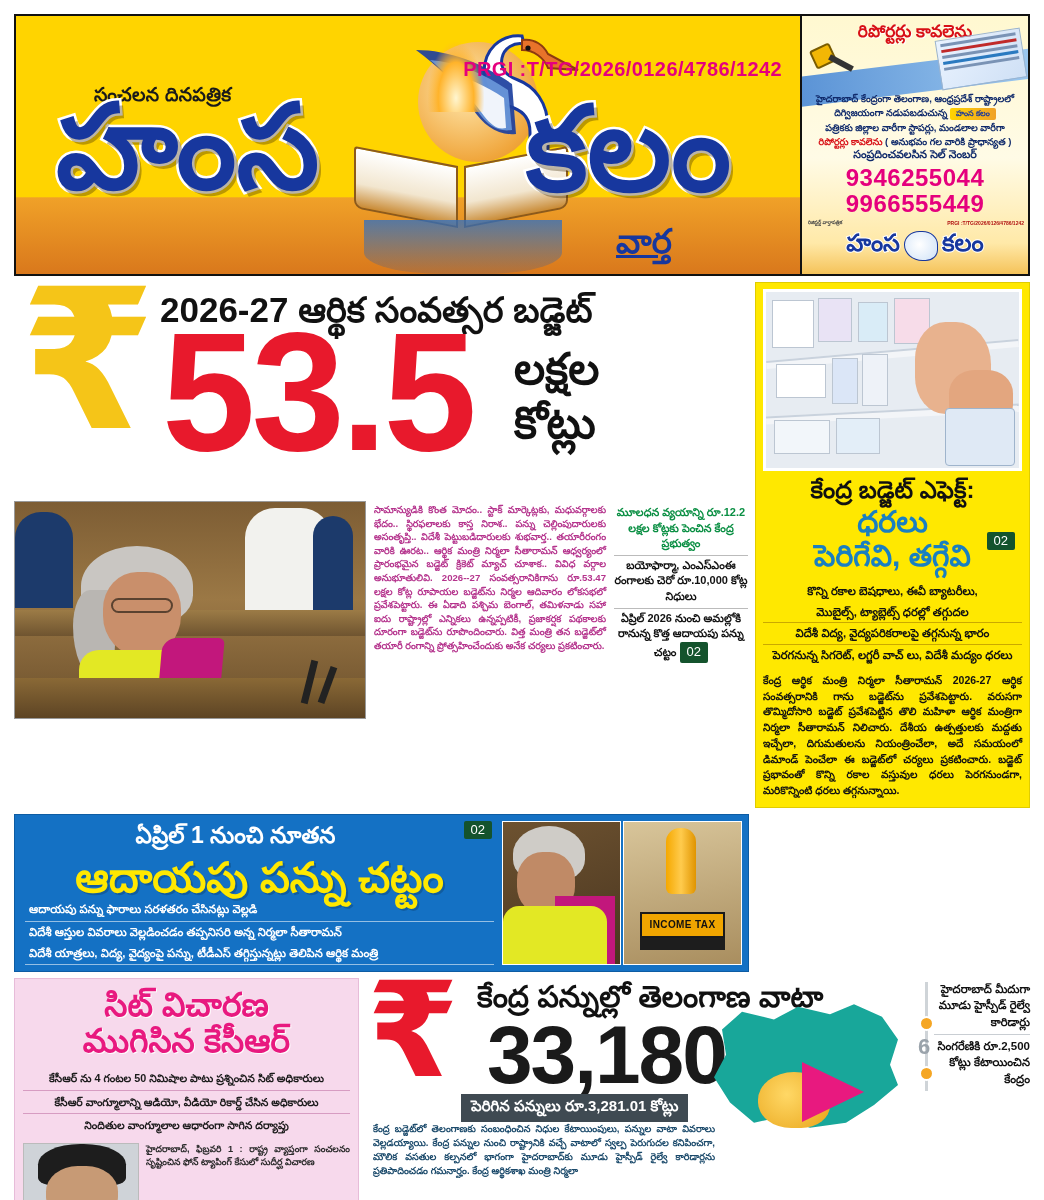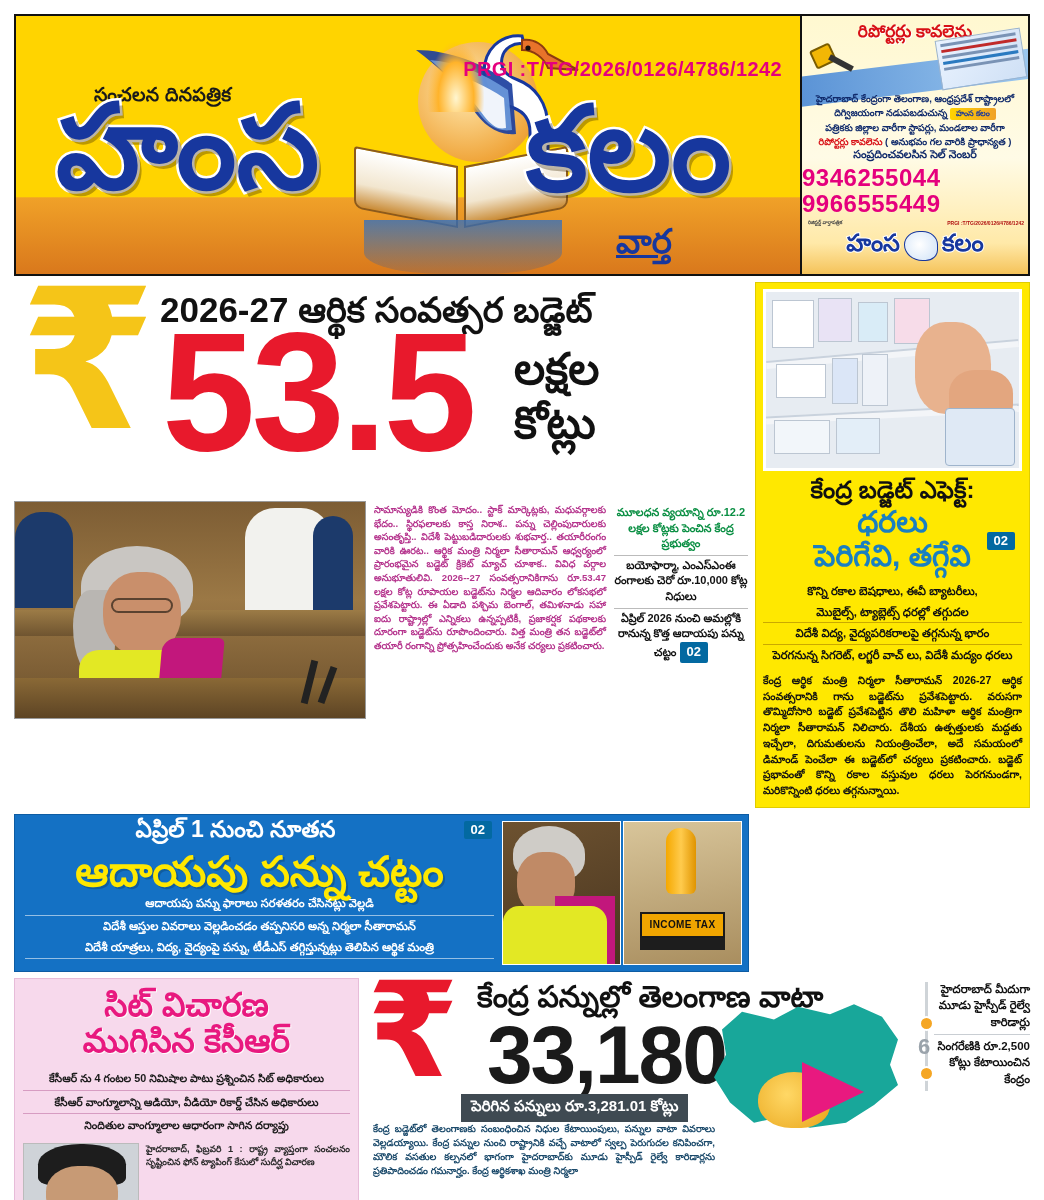--- a/index.html
+++ b/index.html
@@ -129,21 +129,21 @@
   .ad-body .inline-logo {
     display: inline-block; padding: 0 6px;
     background: linear-gradient(90deg,#ffd400,#f0a128);
     color: #17379e; border-radius: 2px; font-size: 8px;
   }
   .ad-contact {
     position: absolute; left: 0; right: 0; top: 132px; text-align: center;
     font-size: 11px; font-weight: 700; color: #102a6b;
   }
   .ad-phone {
-    position: absolute; left: 0; right: 0; 
+    position: absolute; left: 0; right: 0; text-align: center;
     font-size: 24px; font-weight: 700; color: #e5007d; letter-spacing: .5px;
   }
   .ad-phone.p1 { top: 148px; }
   .ad-phone.p2 { top: 174px; }
   .ad-footer {
     position: absolute; left: 0; right: 0; bottom: 2px; height: 52px;
     display: flex; align-items: center; justify-content: center; gap: 4px;
   }
   .ad-footer .fw {
     font-size: 24px; font-weight: 700; color: #17379e;
@@ -232,22 +232,22 @@
   }
   .lb-item {
     font-size: 11px; line-height: 1.42; font-weight: 700;
     text-align: center; padding: 2px 0 3px;
     border-bottom: 1px solid #bbb;
   }
   .lb-item:last-child { border-bottom: none; }
   .lb-item.green { color: #0a8f43; }
   .lb-item.dark { color: #111; }
   .page-badge {
-    display: inline-block; background: #0369a1; color: #fff;
-    font-size: 13px; font-weight: 700; padding: 1px 7px 2px;
+    display: inline-block; background: #14532d; color: #fff;
+    font-size: 13px; font-weight: 400; padding: 1px 7px 2px;
     border-radius: 2px; vertical-align: middle;
   }
 
   
   .yellowcol {
     width: 275px; background: #ffe800;
     border: 1px solid #e0cc00;
     padding: 6px 7px 8px;
     position: relative;
   }
@@ -283,33 +283,33 @@
     color: #111; text-align: justify; font-weight: 700;
   }
 
   
   .row2 { display: flex; gap: 6px; margin-top: 6px; }
   .bluebox {
     width: 735px; height: 158px; background: #1471c4;
     border: 1px solid #0d5ca3;
     display: flex; position: relative; overflow: hidden;
   }
-  .bb-left { flex: 1 1 auto; padding: 1px 8px 6px 10px; position: relative; }
+  .bb-left { flex: 1 1 auto; padding: 7px 8px 6px 10px; position: relative; }
   .bb-kicker {
     text-align: center; font-size: 23px; font-weight: 700; color: #fff;
     padding-right: 48px;
   }
   .bb-kicker .page-badge { position: absolute; right: 10px; top: 6px; }
   .bb-head {
     text-align: center; font-size: 42px; font-weight: 700; color: #ffe800;
     line-height: 1.04; margin-top: 2px;
     text-shadow: 2px 2px 0 rgba(0,0,0,.18);
   }
   .bb-line {
-    text-align: center; font-size: 11.5px; font-weight: 700; color: #fff;
+    text-align: left; font-size: 11.5px; font-weight: 700; color: #fff;
     line-height: 1.5; padding: 2px 4px;
   }
   .bb-line.bord { border-bottom: 1px solid rgba(255,255,255,.55); }
   .bb-photos { flex: 0 0 246px; display: flex; gap: 2px; padding: 6px 6px 6px 0; }
   .bbp { flex: 1 1 0; border: 1px solid #fff; position: relative; overflow: hidden; }
   .bbp1 { background: linear-gradient(160deg,#6d5230,#4a3620); }
   .bbp1 .h { position:absolute; left:10px; top:4px; width:72px; height:56px; background:#cfccc7; border-radius:50% 50% 40% 40%; }
   .bbp1 .f { position:absolute; left:14px; top:30px; width:58px; height:62px; background:#c08a66; border-radius:44%; }
   .bbp1 .b { position:absolute; left:0; bottom:0; width:104px; height:58px; background:#e3e824; border-radius:16px 16px 0 0; }
   .bbp1 .s { position:absolute; left:52px; bottom:0; width:60px; height:68px; background:#c2177c; }

